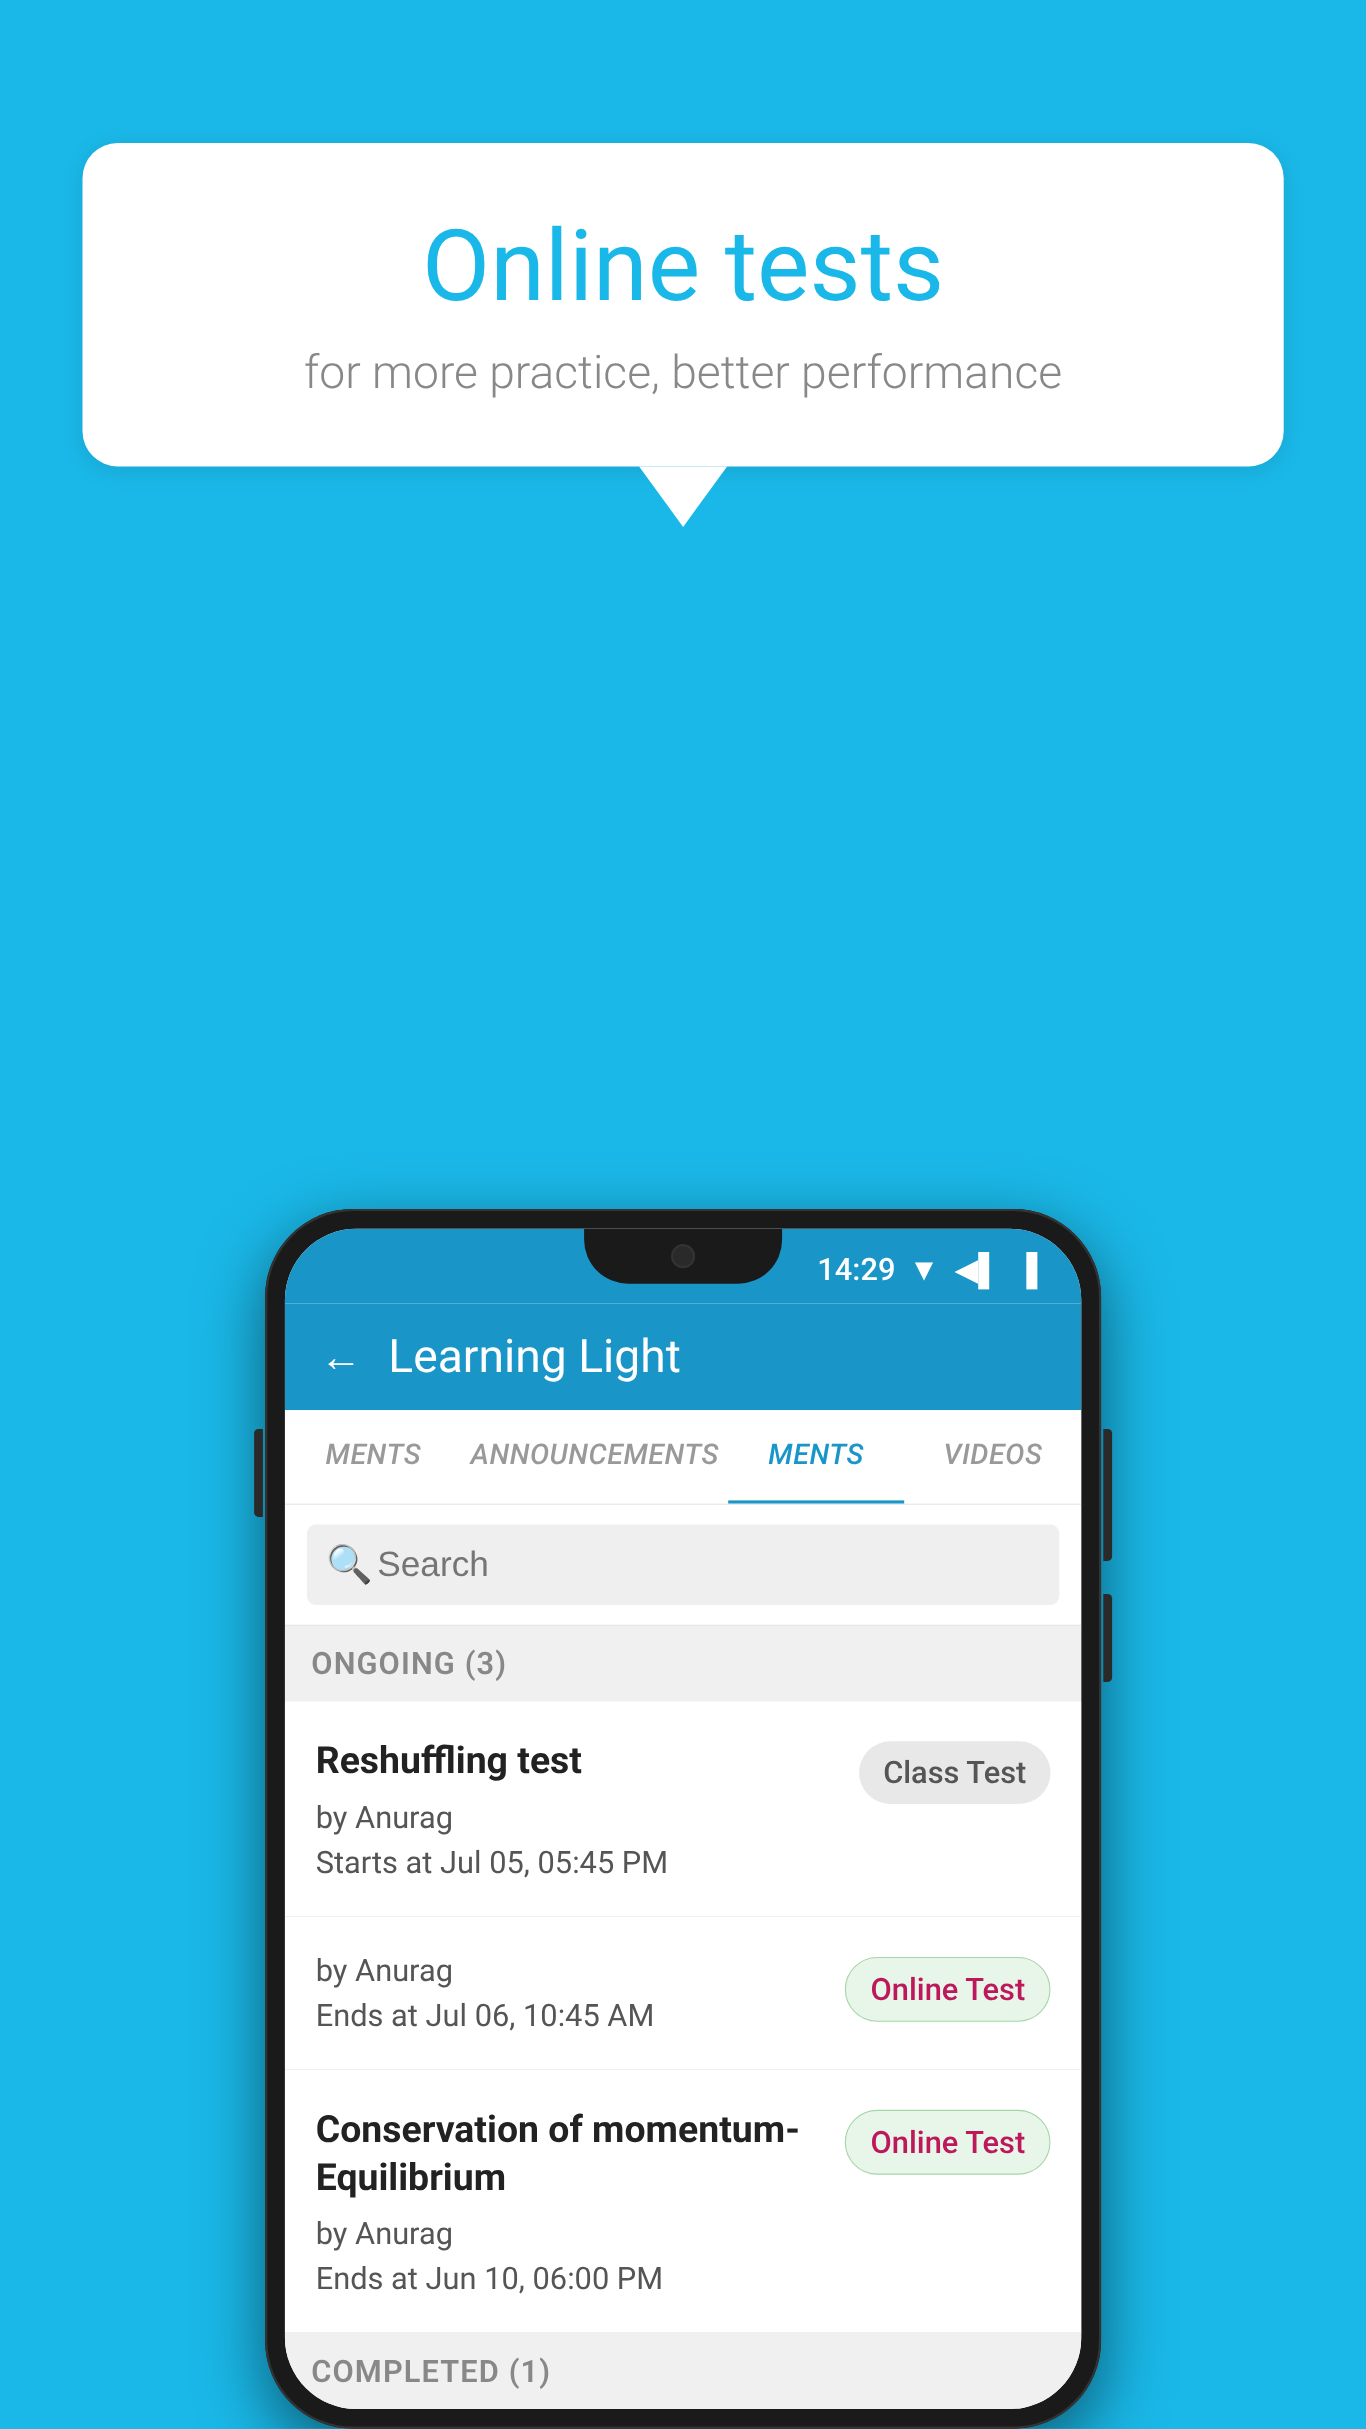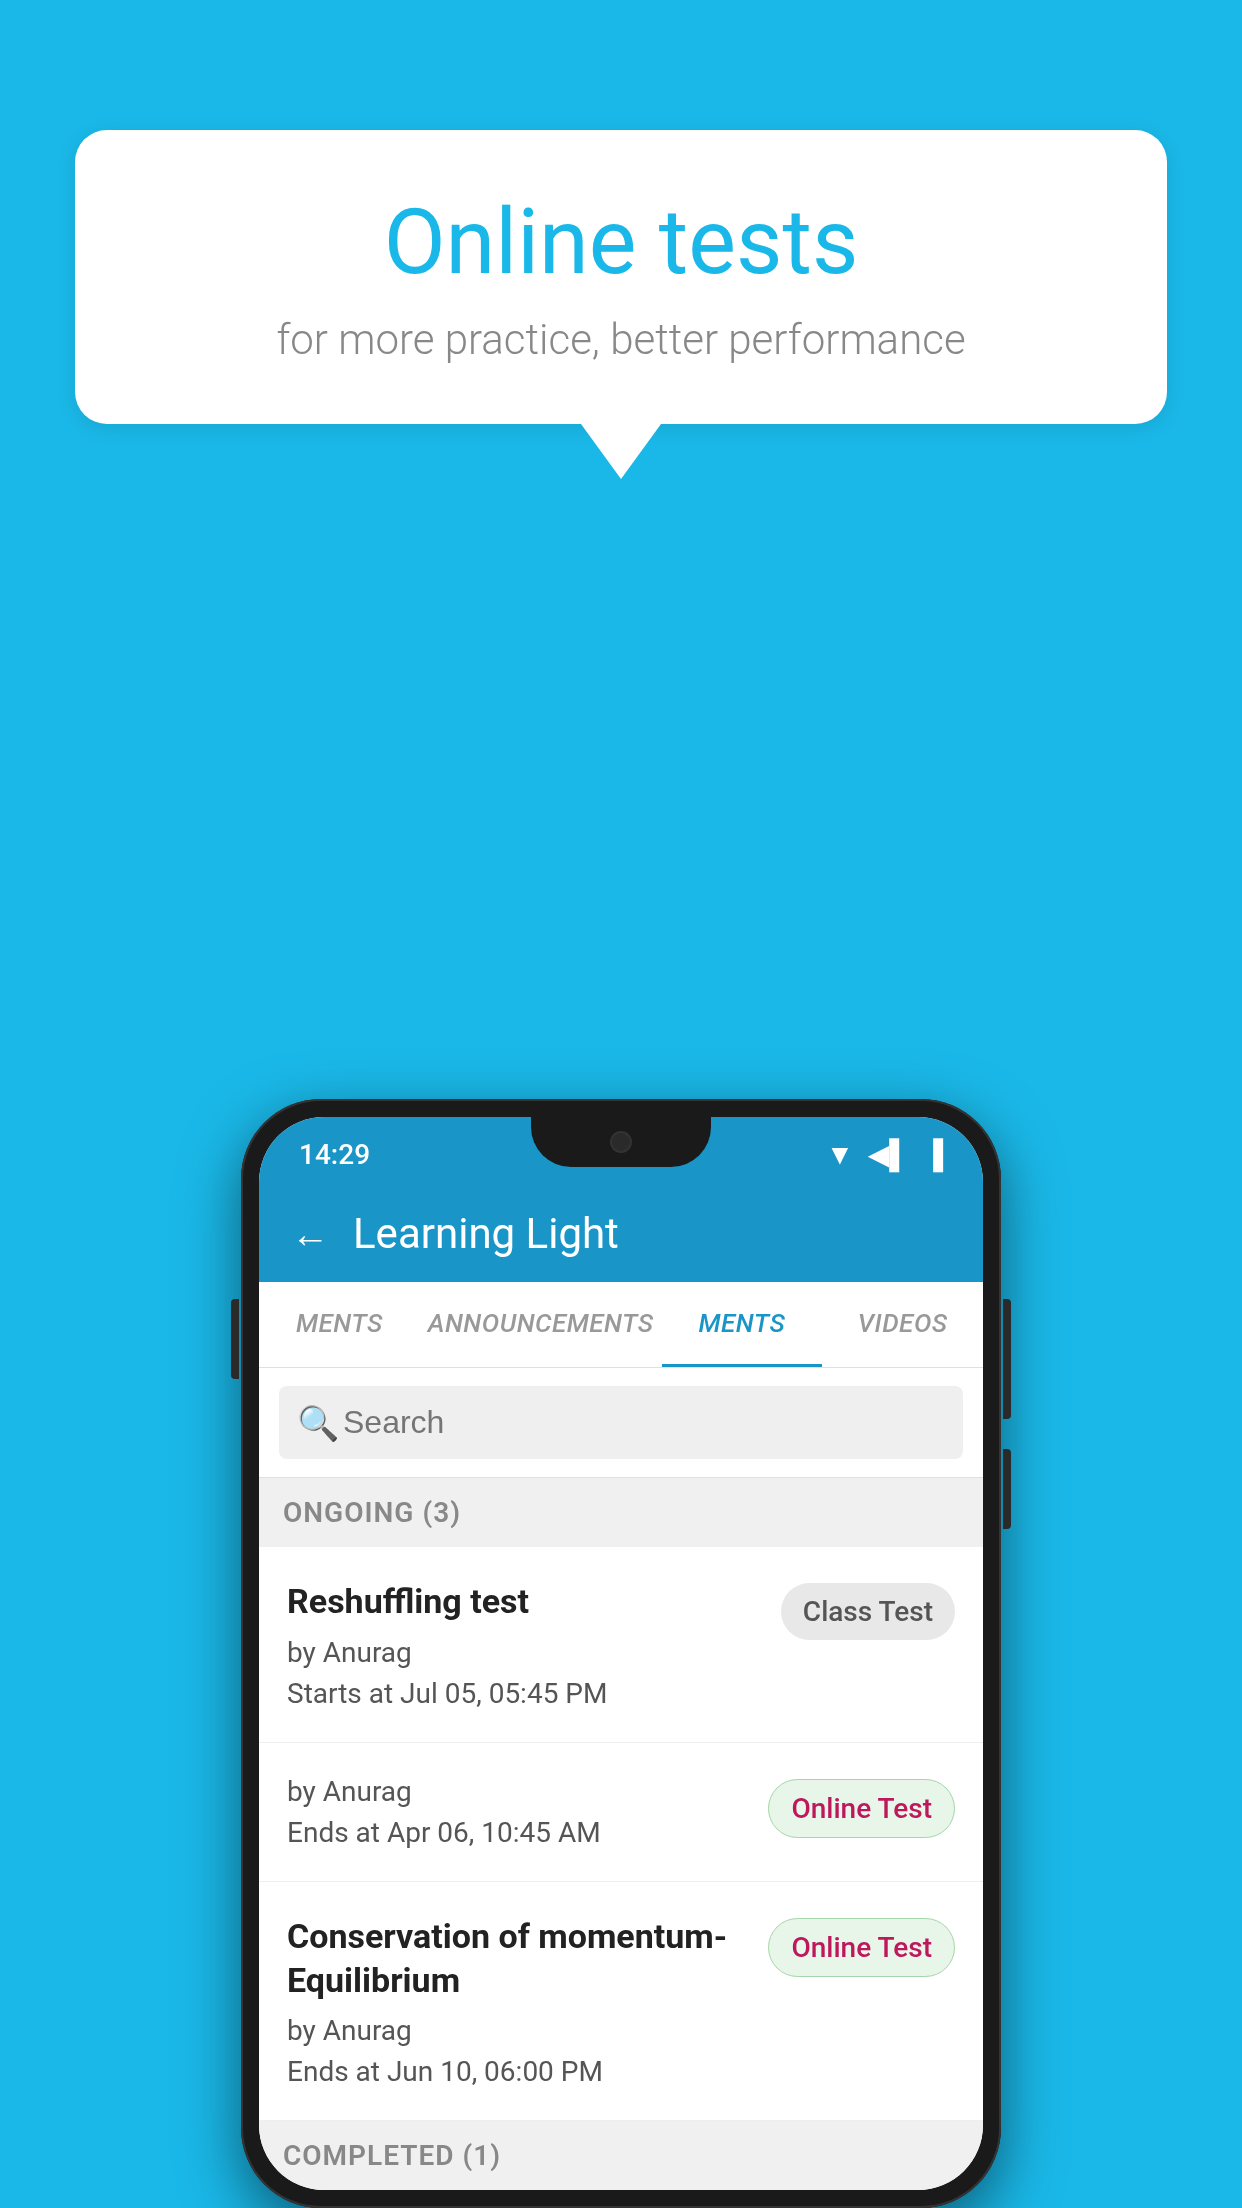--- a/index.html
+++ b/index.html
@@ -75,24 +75,25 @@
       background: #f5f5f5;
       border-radius: 65px;
       overflow: hidden;
       position: relative;
     }
 
     
     .status-bar {
       background: #1a95c8;
       display: flex;
-      justify-content: space-between;
+      justify-content: flex-end;
       align-items: center;
       padding: 18px 40px 12px 40px;
       height: 68px;
+      gap: 12px;
     }
 
     .status-time {
       color: white;
       font-size: 28px;
       font-weight: 500;
     }
 
     .status-icons {
       display: flex;
@@ -393,21 +394,21 @@
               <div class="test-title">Reshuffling test</div>
               <div class="test-author">by Anurag</div>
               <div class="test-date">Starts at  Jul 05, 05:45 PM</div>
             </div>
             <span class="test-badge badge-class">Class Test</span>
           </div>
 
           <div class="test-item">
             <div class="test-item-content">
               <div class="test-author">by Anurag</div>
-              <div class="test-date">Ends at  Apr 06, 10:45 AM</div>
+              <div class="test-date">Ends at  Jul 06, 10:45 AM</div>
             </div>
             <span class="test-badge badge-online">Online Test</span>
           </div>
 
           <div class="test-item">
             <div class="test-item-content">
               <div class="test-title">Conservation of momentum-Equilibrium</div>
               <div class="test-author">by Anurag</div>
               <div class="test-date">Ends at  Jun 10, 06:00 PM</div>
             </div>

